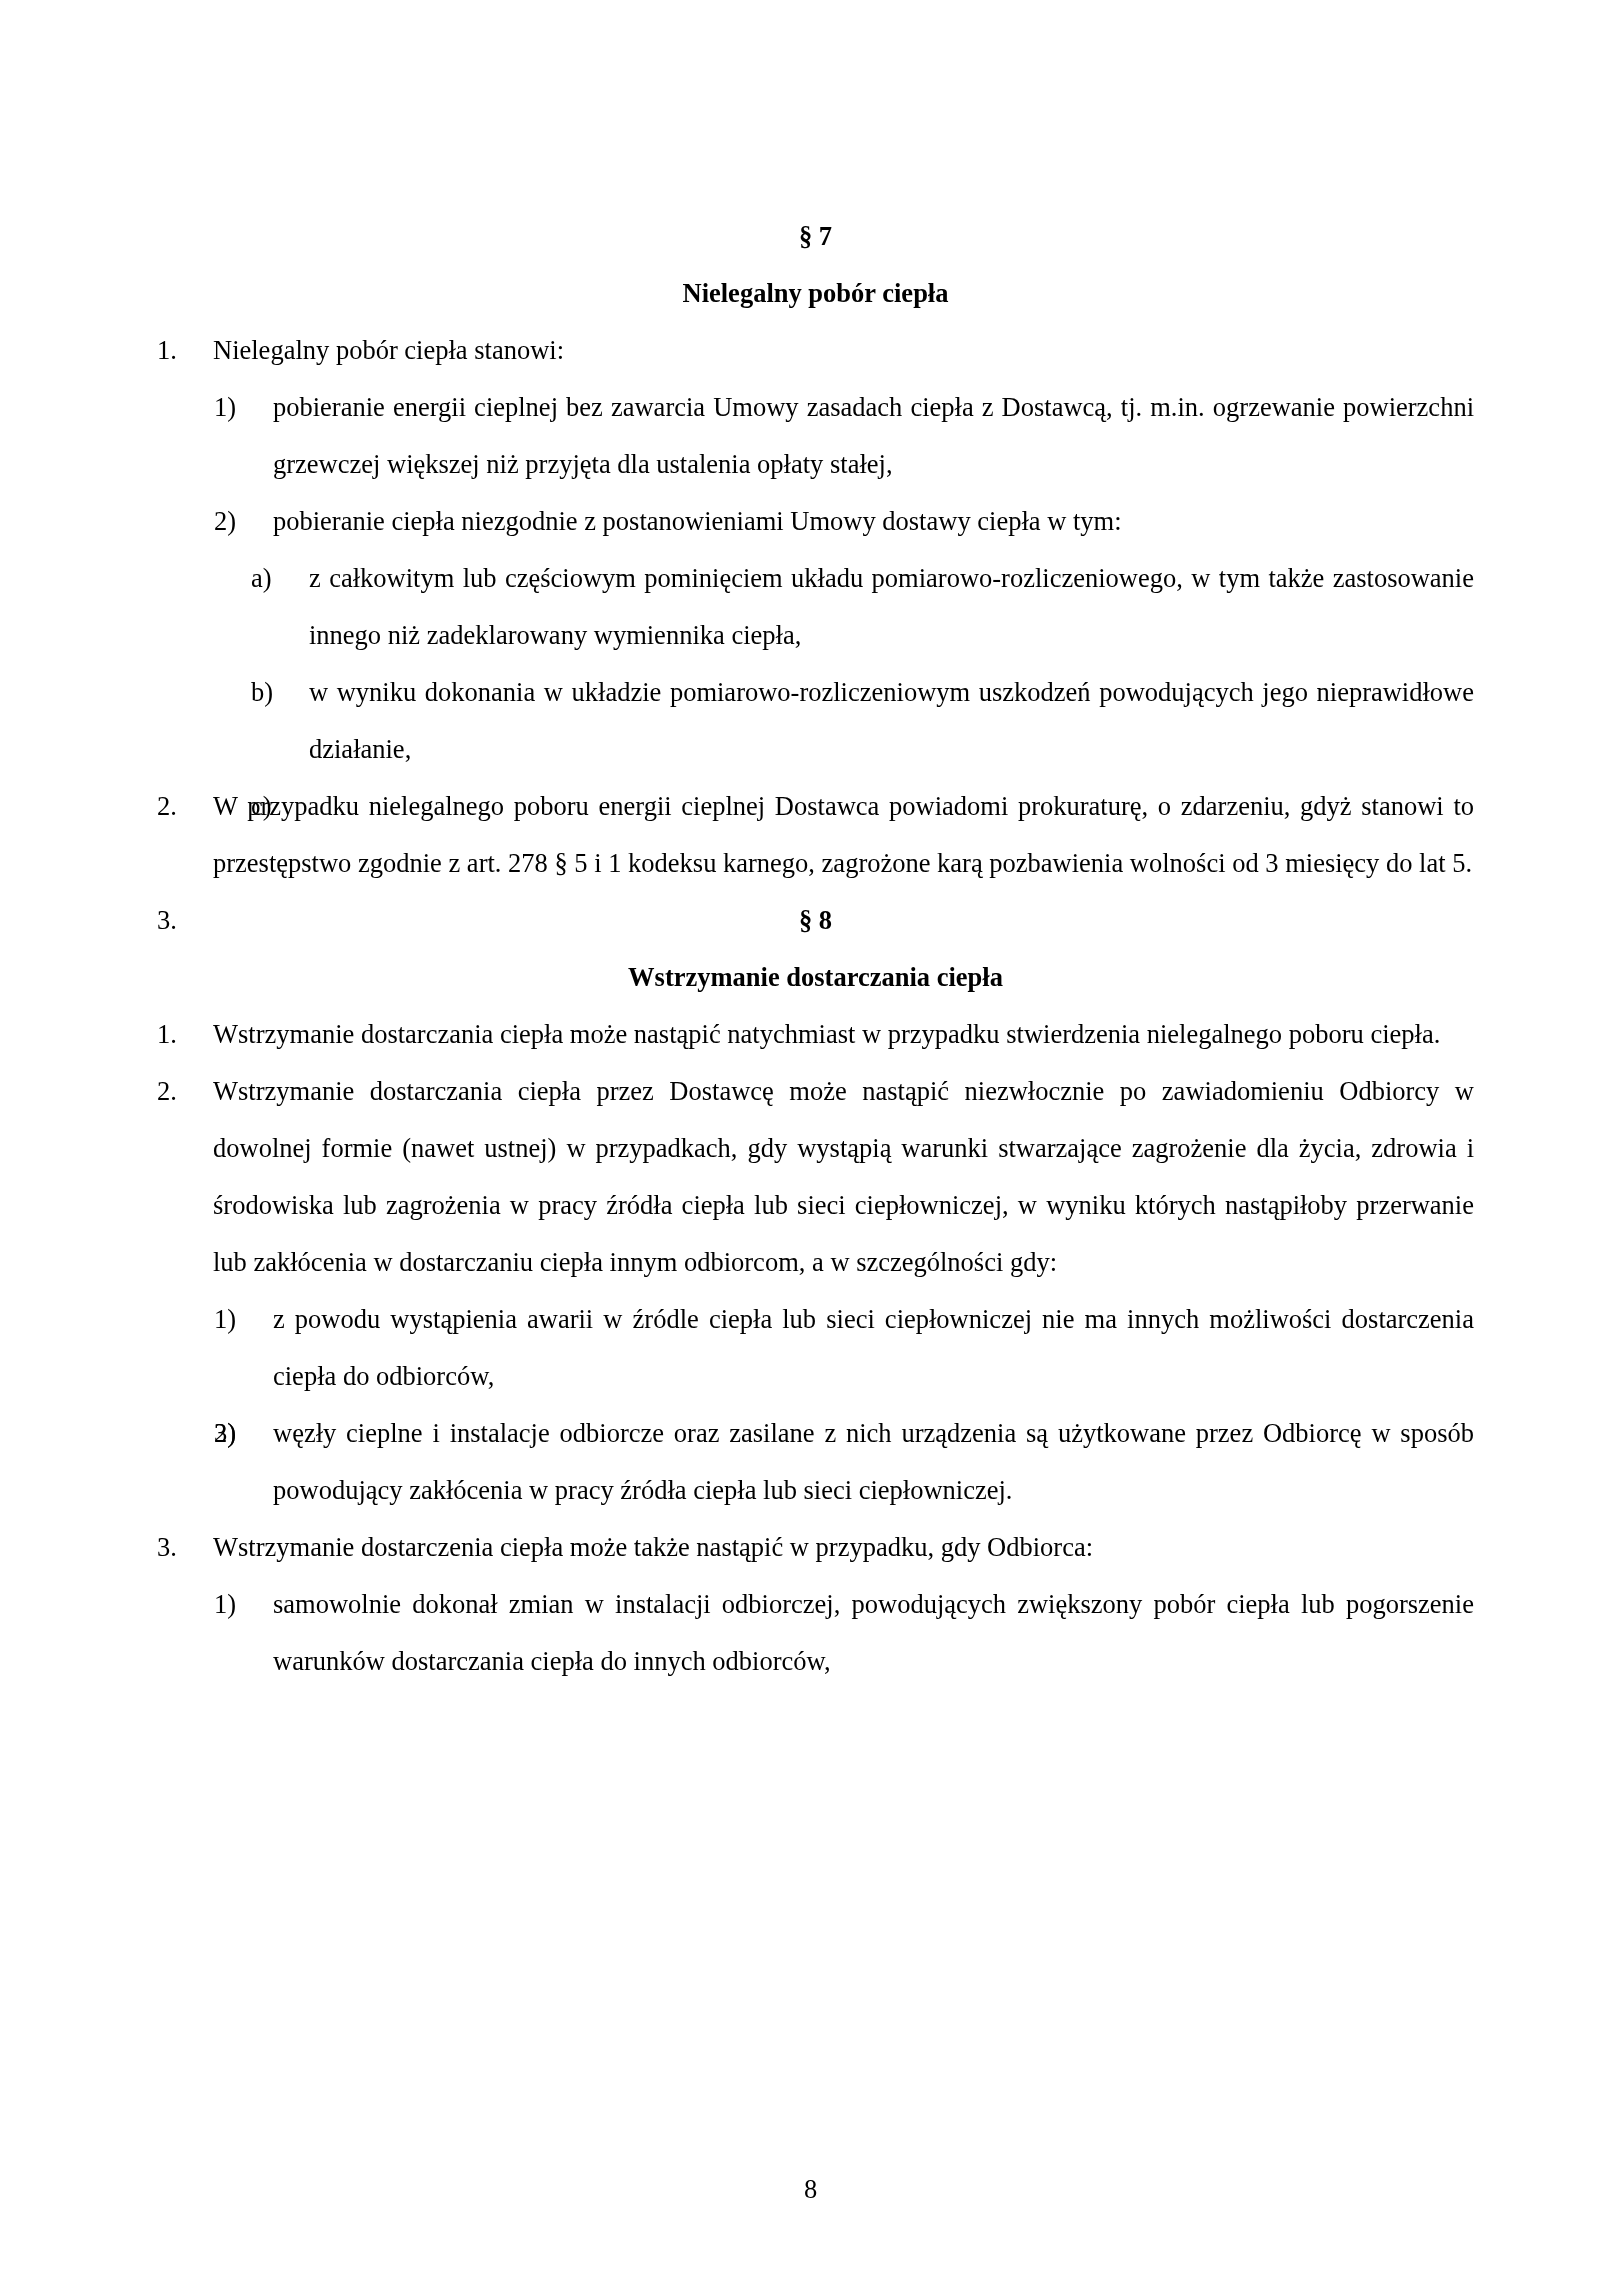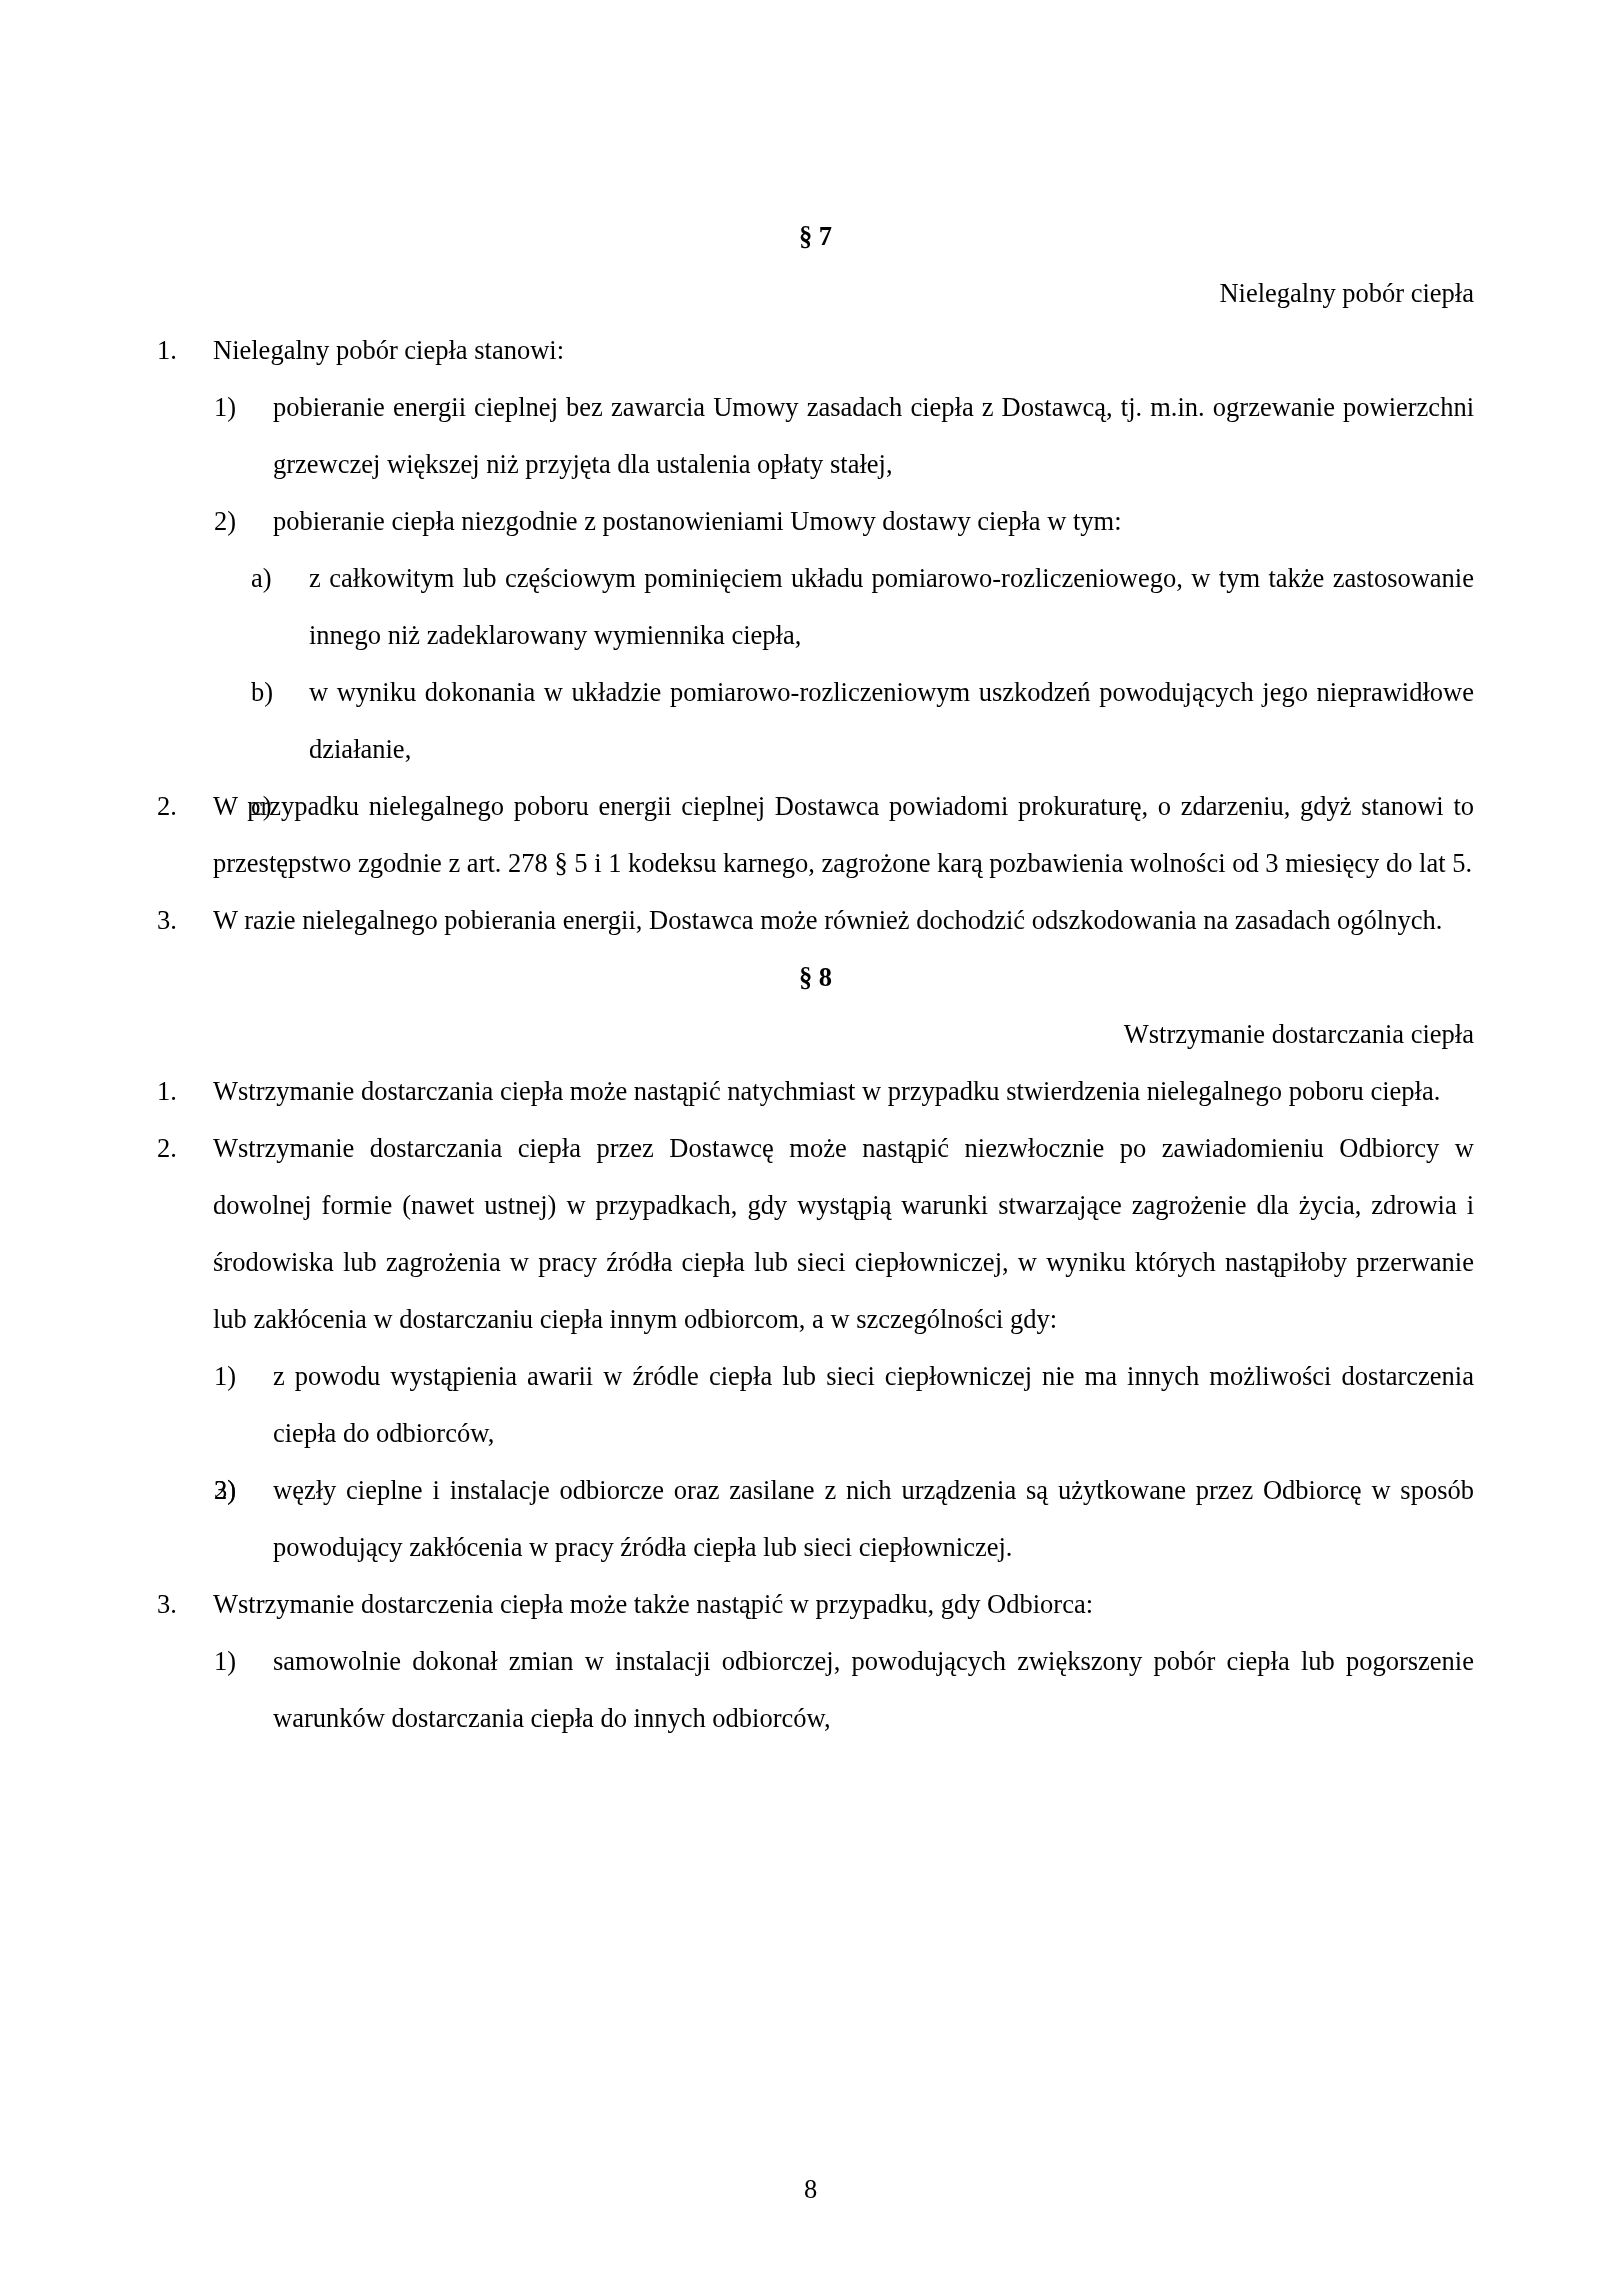--- a/index.html
+++ b/index.html
@@ -7,21 +7,21 @@
     .page {
       position: absolute; left: 0; top: 0; width: 1621px; height: 2293px;
       font-family: "Liberation Serif", "DejaVu Serif", serif;
       color: #000000;
       font-size: 26.5px;
     }
     .content { position: absolute; left: 157px; top: 208px; width: 1317px; }
     .line { line-height: 57px; height: 57px; }
     .center { text-align: center; }
     .para-num { font-weight: bold; }
-    .sec-title { font-weight: normal; text-align: right; }
+    .sec-title { font-weight: bold; }
     .item { position: relative; text-align: justify; text-align-last: left; line-height: 57px; }
     .lvl1 { padding-left: 56px; }
     .lvl2 { padding-left: 116px; }
     .lvl3 { padding-left: 152px; }
     .marker { position: absolute; top: 0; }
     .lvl1 > .marker { left: 0; }
     .lvl2 > .marker { left: 57px; }
     .lvl3 > .marker { left: 94px; }
     .page-number {
       position: absolute; top: 2161px; left: 0; width: 1621px; text-align: center;
@@ -61,21 +61,20 @@
       </div>
       <div class="item lvl3">
         <span class="marker">c)</span>
       </div>
       <div class="item lvl1">
         <span class="marker">2.</span>
         <span>W przypadku nielegalnego poboru energii cieplnej Dostawca powiadomi prokuraturę, o zdarzeniu, gdyż stanowi to przestępstwo zgodnie z art. 278 § 5 i 1 kodeksu karnego, zagrożone karą pozbawienia wolności od 3 miesięcy do lat 5.</span>
       </div>
       <div class="item lvl1">
         <span class="marker">3.</span>
-        <span>W razie nielegalnego pobierania energii, Dostawca może również dochodzić odszkodowania na zasadach ogólnych.</span>
       </div>
     </section>
 
     <section>
       <div class="line center para-num">§ 8</div>
       <div class="line center sec-title">Wstrzymanie dostarczania ciepła</div>
 
       <div class="item lvl1">
         <span class="marker">1.</span>
         <span>Wstrzymanie dostarczania ciepła może nastąpić natychmiast w przypadku stwierdzenia nielegalnego poboru ciepła.</span>

